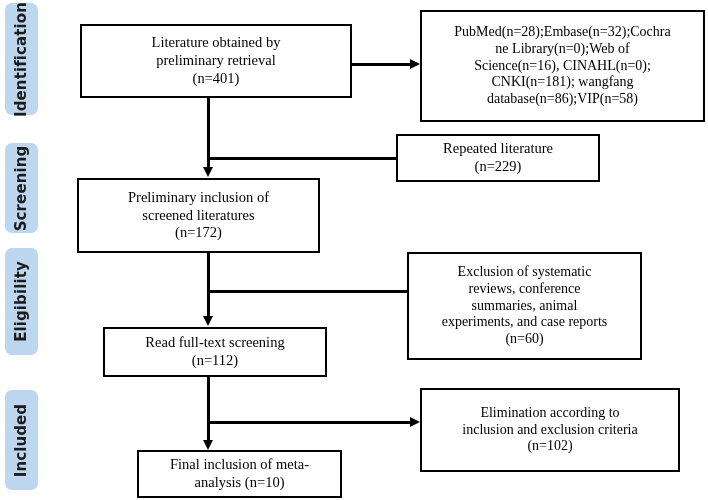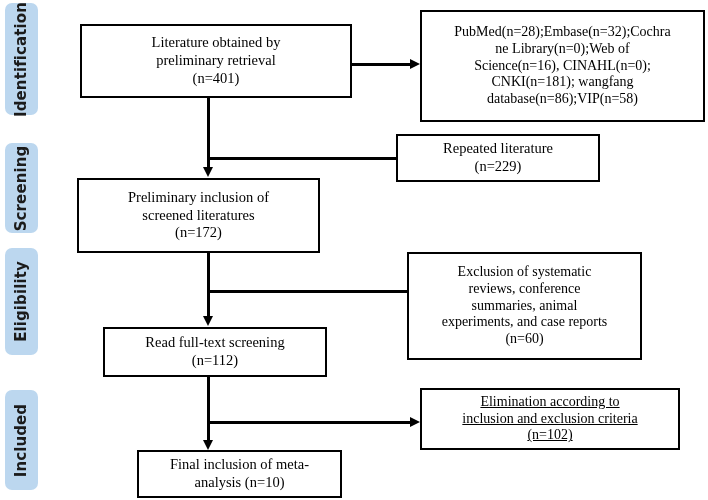--- a/index.html
+++ b/index.html
@@ -164,19 +164,19 @@
   </div>
 
   <div class="flow-box dense" style="left:407px; top:232px; width:235px; height:108px;margin-top:20px;">
     <span class="box-text">Exclusion of systematic
 reviews, conference
 summaries, animal
 experiments, and case reports
 (n=60)</span>
   </div>
 
-  <div class="flow-box dense" style="left:420px; top:388px; width:260px; height:62px;text-decoration:underline;">
+  <div class="flow-box dense" style="left:420px; top:388px; width:260px; height:84px;">
     <span class="box-text">Elimination according to
 inclusion and exclusion criteria
 (n=102)</span>
   </div>
 
 </div>
 
 </body></html>

